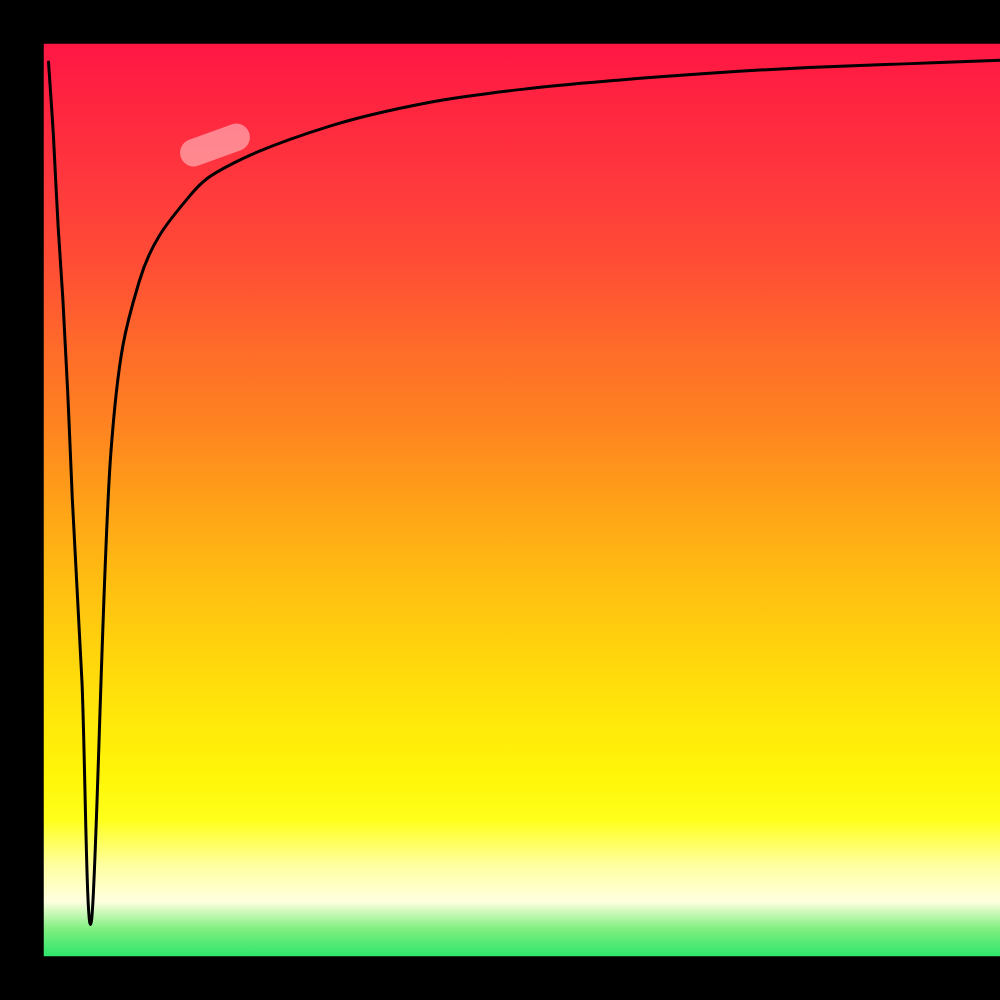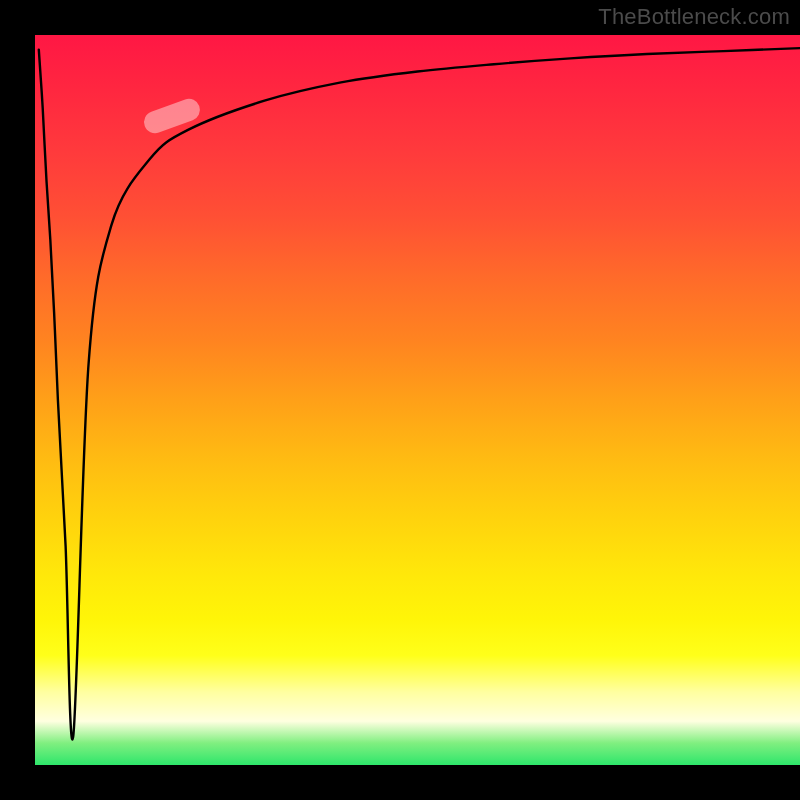--- a/index.html
+++ b/index.html
@@ -77,14 +77,13 @@
 <div class="stage">
 
   <div class="plot"></div>
 
   <svg class="curve-svg" viewBox="0 0 765 730" preserveAspectRatio="none">
     <path id="curve-path" d="M 3.8 14.6 C 4.5 24.3 6.4 51.1 7.7 73.0 C 8.9 94.9 10.2 124.1 11.5 146.0 C 12.8 167.9 14.0 182.5 15.3 204.4 C 16.6 226.3 17.9 250.6 19.1 277.4 C 20.4 304.2 21.0 326.1 22.9 365.0 C 24.9 403.9 28.1 455.0 30.6 511.0 C 33.1 567.0 34.4 731.2 38.3 700.8 C 42.1 670.4 47.2 413.7 53.6 328.5 C 59.9 243.3 66.3 223.9 76.5 189.8 C 86.7 155.7 102.0 139.9 114.8 124.1 C 127.5 108.3 133.9 104.6 153.0 94.9 C 172.1 85.2 204.0 73.6 229.5 65.7 C 255.0 57.8 280.5 52.3 306.0 47.4 C 331.5 42.6 357.0 39.5 382.5 36.5 C 408.0 33.5 433.5 31.4 459.0 29.2 C 484.5 27.0 510.0 25.1 535.5 23.4 C 561.0 21.7 586.5 20.2 612.0 19.0 C 637.5 17.8 663.0 17.0 688.5 16.1 C 714.0 15.1 752.3 13.6 765.0 13.1" stroke="#000" stroke-width="2.4" fill="none" stroke-linecap="round" stroke-linejoin="round"></path>
   </svg>
 
   <div id="marker" class="marker" style="left: 143px; top: 105px; transform: rotate(-20deg);"></div>
 
-  <div class="watermark">TheBottleneck.com</div>
 </div>
 
 </body></html>

